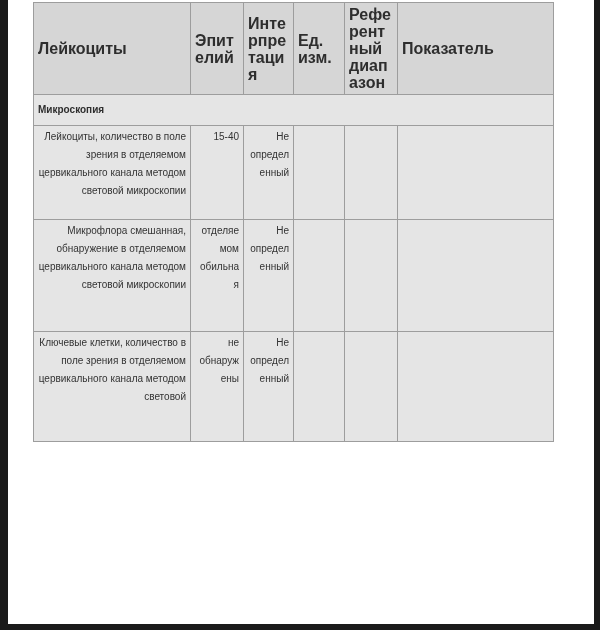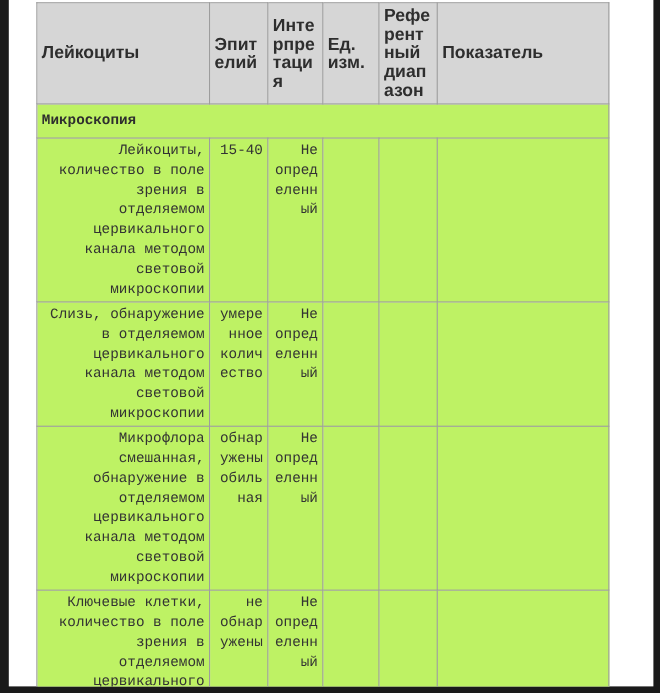--- a/index.html
+++ b/index.html
@@ -36,26 +36,25 @@
     font-size: 16px;
     font-weight: bold;
     line-height: 17px;
     text-align: left;
     vertical-align: middle;
     padding: 3px 4px;
     height: 90px;
     color: #2e2e2e;
   }
   table.results td {
-    font-size: 13px;
+    font-size: 10px;
     line-height: 18px;
     vertical-align: top;
     padding: 2px 4px;
-    background: #bef264;
-    font-family: Liberation Mono, monospace;
+    background: #e5e5e5;
   }
   tr.section-row td {
     font-weight: bold;
     padding: 6px 4px;
     height: 31px;
     color: #2e2e2e;
   }
   tr.data-row td { height: 94px; text-align: right; }
   tr.data-row.tall td { height: 112px; margin-left: 32px; }
   tr.data-row.cut td { height: 110px; }
@@ -91,33 +90,25 @@
 
         <tr class="data-row">
           <td>Лейкоциты, количество в поле зрения в отделяемом цервикального канала методом световой микроскопии</td>
           <td>15-40</td>
           <td>Не определенный</td>
           <td></td>
           <td></td>
           <td></td>
         </tr>
 
-        <tr class="data-row">
-          <td>Слизь, обнаружение в отделяемом цервикального канала методом световой микроскопии</td>
-          <td>умеренное количество</td>
-          <td>Не определенный</td>
-          <td></td>
-          <td></td>
-          <td></td>
-        </tr>
 
 
         <tr class="data-row tall">
           <td>Микрофлора смешанная, обнаружение в отделяемом цервикального канала методом световой микроскопии</td>
-          <td>обнаружены обильная</td>
+          <td>отделяемом обильная</td>
           <td>Не определенный</td>
           <td></td>
           <td></td>
           <td></td>
         </tr>
 
         <tr class="data-row cut">
           <td>Ключевые клетки, количество в поле зрения в отделяемом цервикального канала методом световой</td>
           <td>не обнаружены</td>
           <td>Не определенный</td>

